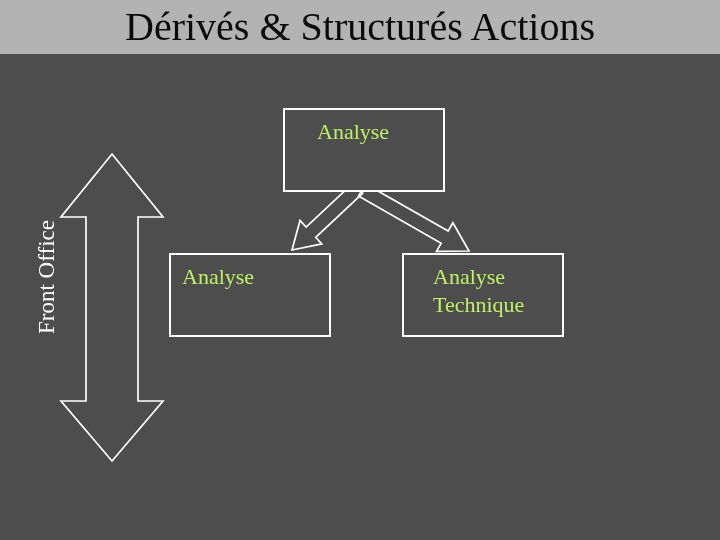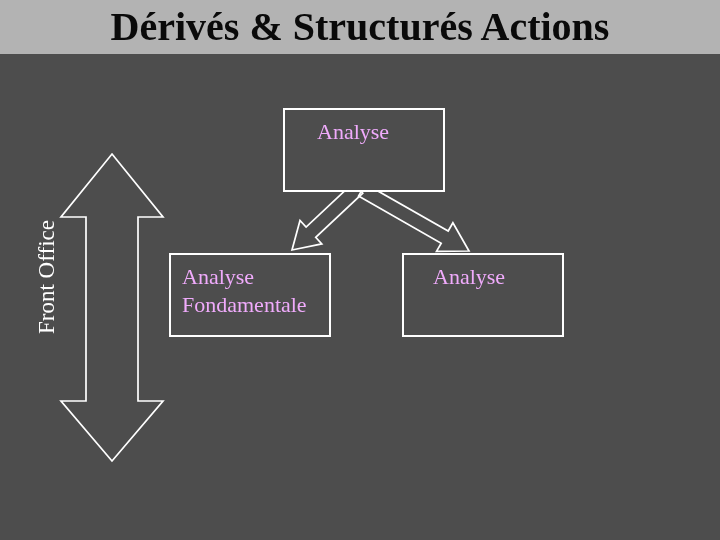--- a/index.html
+++ b/index.html
@@ -21,21 +21,21 @@
     width: 720px;
     height: 54px;
     background: #b3b3b3;
   }
   .title-bar h1 {
     margin: 0;
     height: 54px;
     line-height: 54px;
     text-align: center;
     font-size: 40px;
-    font-weight: bold;
+    font-weight: normal;
     color: #0a0a0a;
     letter-spacing: 0px;
     white-space: nowrap;
   }
   .arrows-layer {
     position: absolute;
     left: 0; top: 0;
     width: 720px;
     height: 540px;
     z-index: 1;
@@ -46,21 +46,21 @@
     stroke-width: 1.7;
     stroke-linejoin: miter;
   }
   .diagram-box {
     position: absolute;
     box-sizing: border-box;
     width: 162px;
     height: 84px;
     border: 2px solid #ffffff;
     background: #4d4d4d; 
-    color: #f0abfc;
+    color: #bef264;
     font-size: 22px;
     line-height: 28px;
     padding-top: 8px;
     z-index: 2;
   }
   .box-sellside     { left: 283px; top: 108px; padding-left: 32px; }
   .box-fondamentale { left: 169px; top: 253px; padding-left: 11px; }
   .box-technique    { left: 402px; top: 253px; padding-left: 29px; }
   .box-line { display: block; white-space: nowrap; }
   .side-label {
@@ -95,22 +95,22 @@
 
     <polygon points="358.5,196.1 441.2,243.2 436.5,251.4 469,251 452.9,222.8 448.2,231.0 365.5,183.9"></polygon>
   </svg>
 
   <div class="diagram-box box-sellside">
     <span class="box-line">Analyse</span>
   </div>
 
   <div class="diagram-box box-fondamentale">
     <span class="box-line">Analyse</span>
-    <span class="box-line">Fondamentale</span>
   </div>
 
   <div class="diagram-box box-technique">
     <span class="box-line">Analyse</span>
+    <span class="box-line">Technique</span>
   </div>
 
   <div class="side-label">Front Office</div>
 
 </div>
 
 </body></html>

